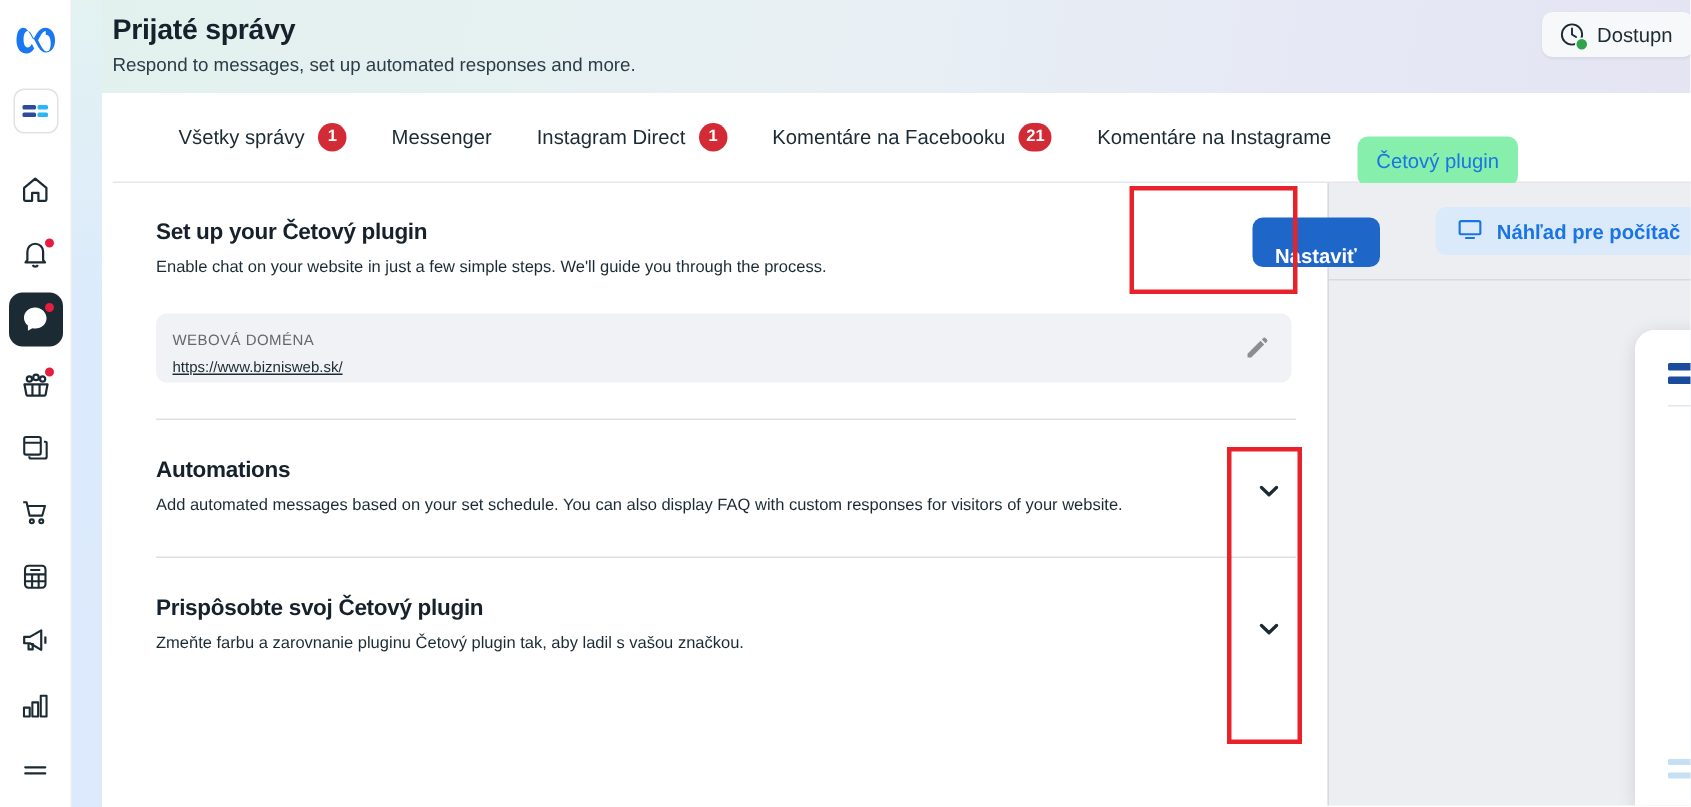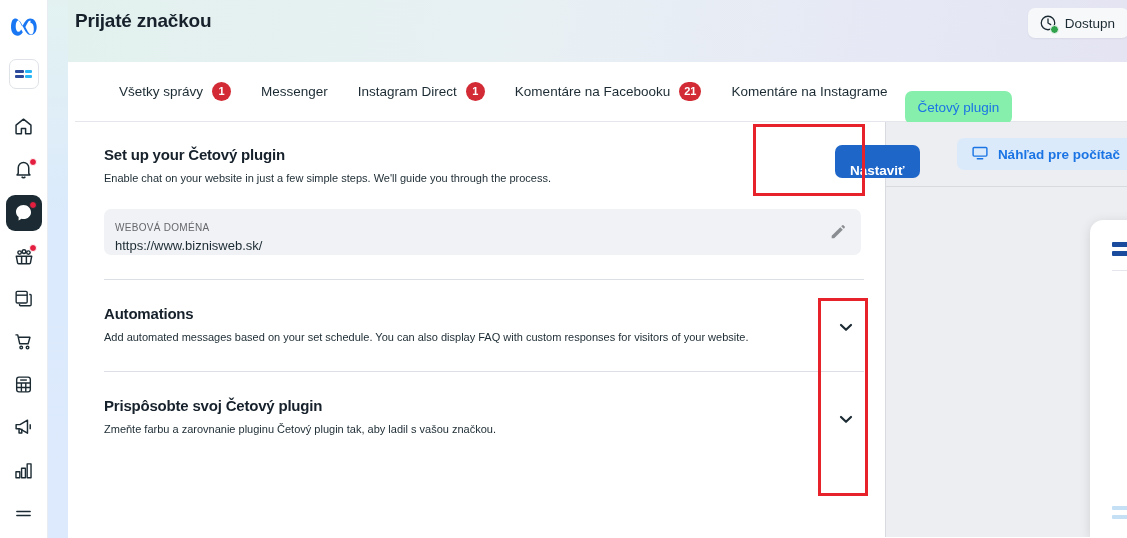--- a/index.html
+++ b/index.html
@@ -197,22 +197,22 @@
     position: relative;
   }
   .domain-inner { flex: 1 1 auto; margin-top: 11px; }
   .domain-label {
     font-size: 10px; color: #65676b;
     letter-spacing: .3px;
     line-height: 11px;
     position: relative; top: -1px;
   }
   .domain-value {
-    font-size: 13px; color: #1c2b33;
-    margin-top: 4px; line-height: 15px;
+    font-size: 10px; color: #1c2b33;
+    margin-top: 4px; line-height: 15px; text-decoration: underline;
   }
   .pencil { cursor: pointer; width: 18px; height: 18px; flex: 0 0 18px; }
 
   .divider {
     width: 760px; height: 1px;
     background: #dcdfe3;
     margin-top: 24px;
   }
 
   .collapsible {
@@ -384,21 +384,22 @@
         <path d="M4.4 9.8h15.2M4.4 14.4h15.2"></path>
       </svg>
     </div>
   </div>
 
   <div id="gutter"></div>
 
   <div id="main">
 
     <div id="header">
-      <div id="header-title">Prijaté značkou</div>
+      <div id="header-title">Prijaté správy</div>
+      <div id="header-sub">Respond to messages, set up automated responses and more.</div>
 
       <div id="availability">
         <span class="avail-icon">
           <svg width="18" height="18" viewBox="0 0 24 24" fill="none" stroke="#1c2b33" stroke-width="1.7" stroke-linecap="round">
             <circle cx="12" cy="12" r="9"></circle>
             <path d="M12 6.6V12l3.6 2.2"></path>
           </svg>
           <span class="avail-dot"></span>
         </span>
         <span>Dostupn</span>

